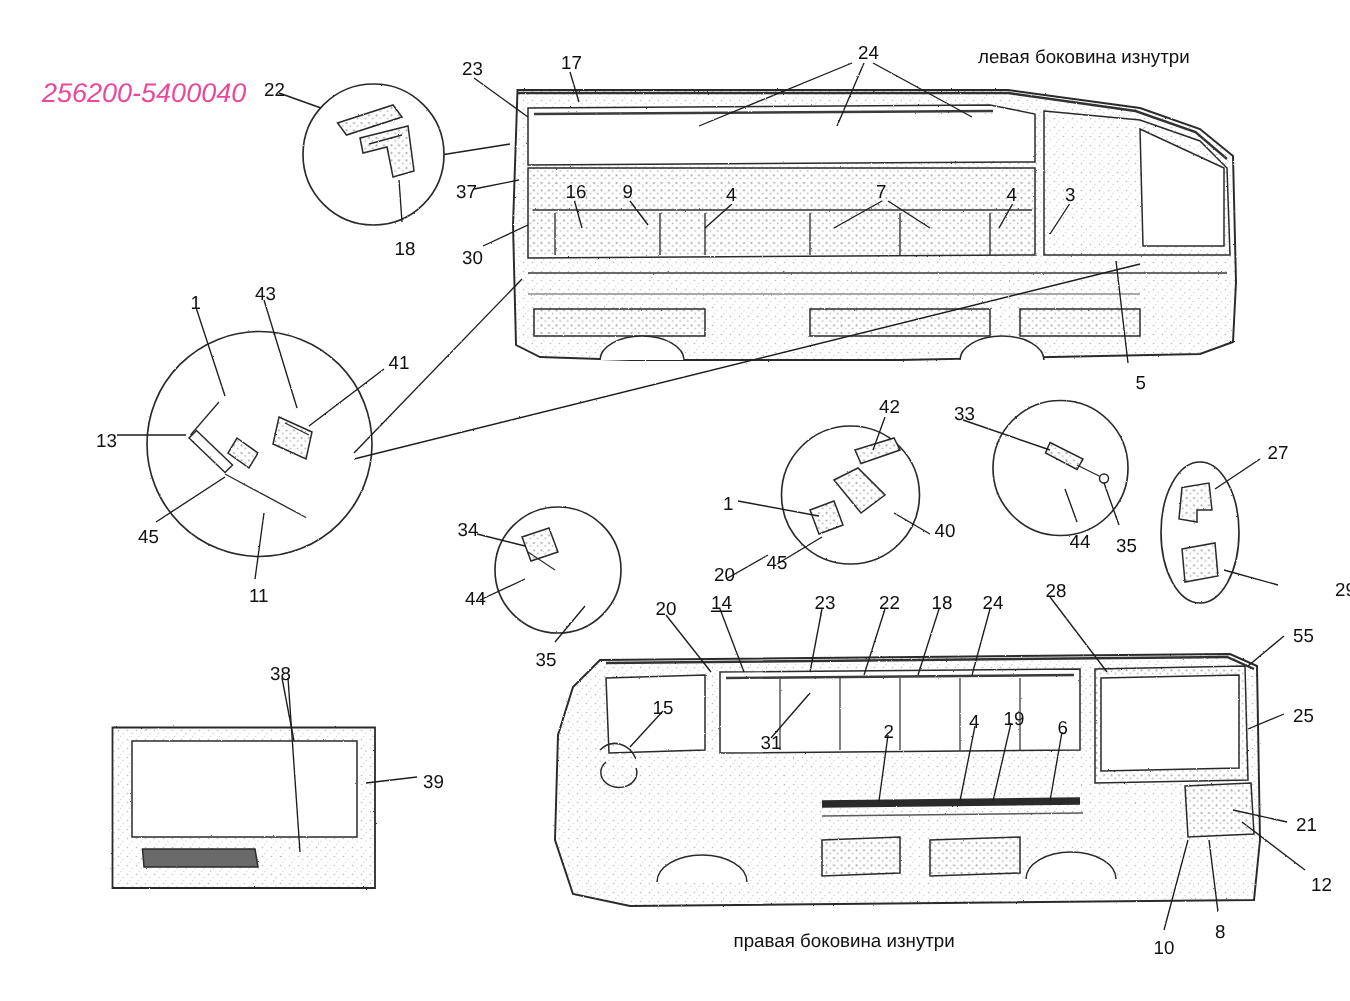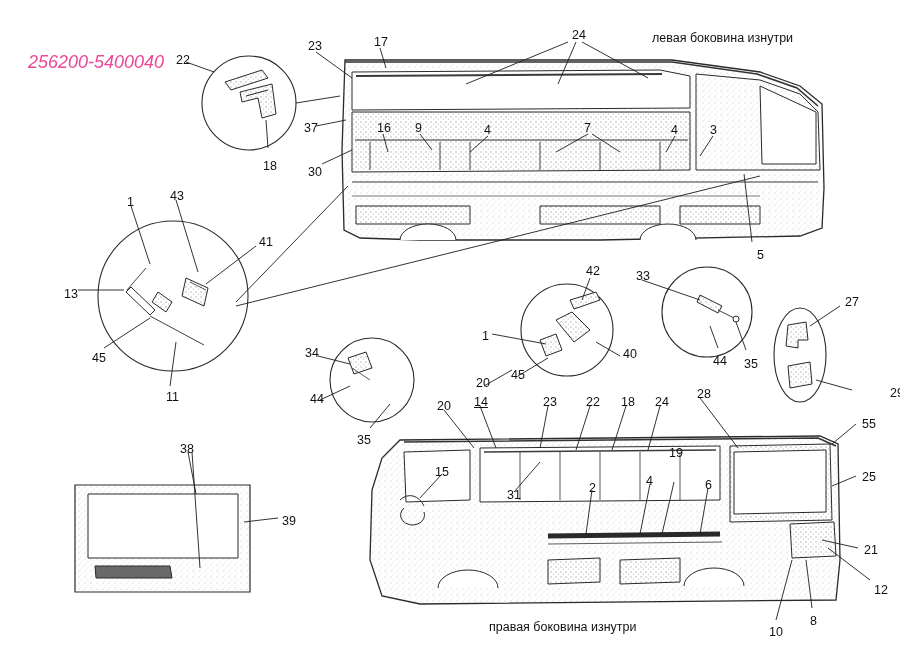--- a/index.html
+++ b/index.html
@@ -293,21 +293,21 @@
   <div class="lbl" style="left:586px; top:396px;">22</div>
   <div class="lbl" style="left:621px; top:396px;">18</div>
   <div class="lbl" style="left:655px; top:396px;">24</div>
   <div class="lbl" style="left:862px; top:418px;">55</div>
   <div class="lbl" style="left:357px; top:434px;">35</div>
   <div class="lbl" style="left:180px; top:443px;">38</div>
   <div class="lbl" style="left:435px; top:466px;">15</div>
   <div class="lbl" style="left:862px; top:471px;">25</div>
   <div class="lbl" style="left:589px; top:482px;">2</div>
   <div class="lbl" style="left:646px; top:475px;">4</div>
-  <div class="lbl" style="left:669px; top:447px;">19</div>
+  <div class="lbl" style="left:669px; top:473px;">19</div>
   <div class="lbl" style="left:705px; top:479px;">6</div>
   <div class="lbl" style="left:507px; top:489px;">31</div>
   <div class="lbl" style="left:282px; top:515px;">39</div>
   <div class="lbl" style="left:864px; top:544px;">21</div>
   <div class="lbl" style="left:874px; top:584px;">12</div>
   <div class="lbl" style="left:810px; top:615px;">8</div>
   <div class="lbl" style="left:769px; top:626px;">10</div>
 
 </div>
 

